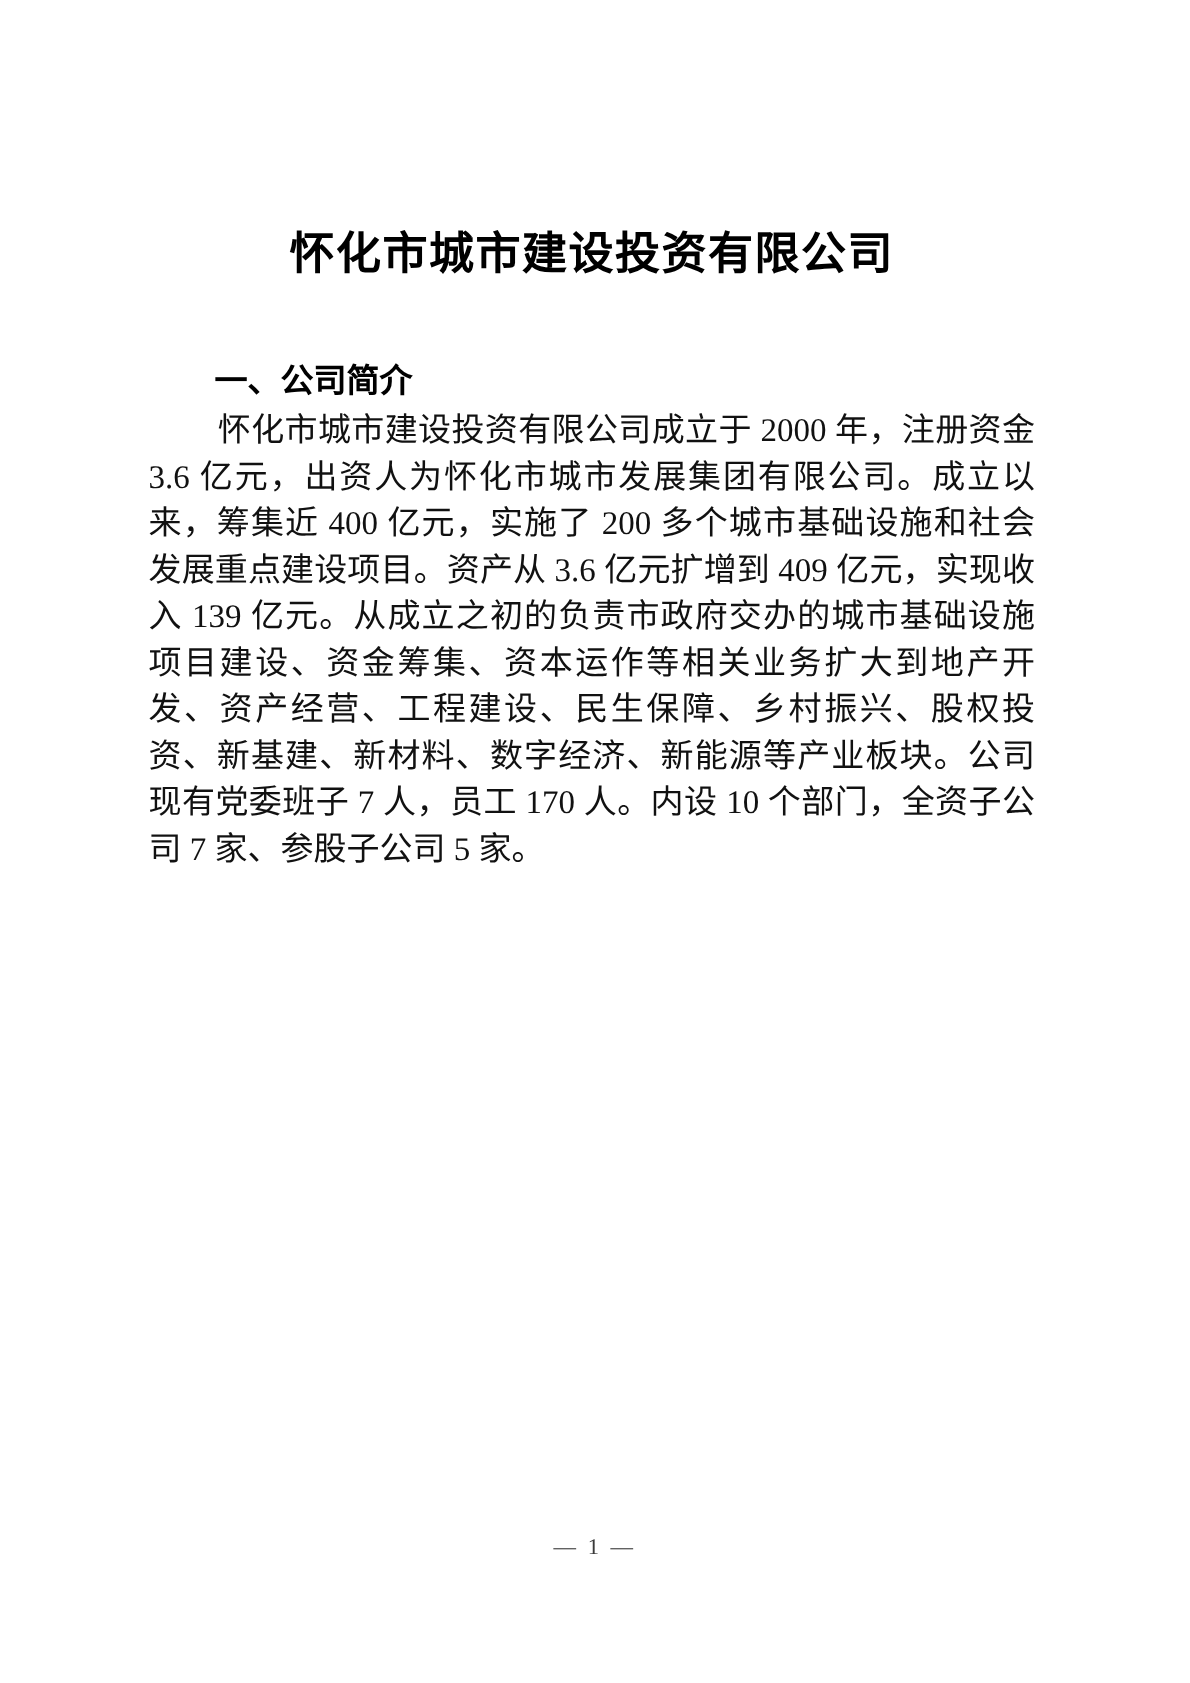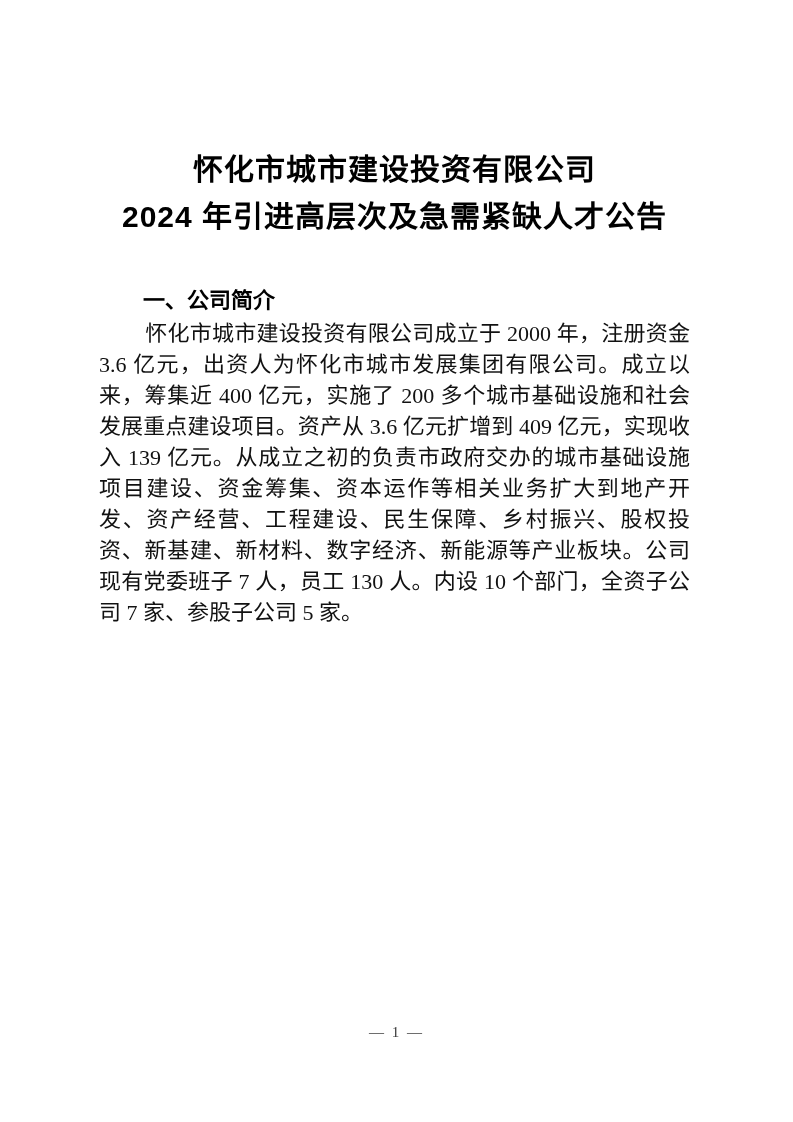--- a/index.html
+++ b/index.html
@@ -66,24 +66,23 @@
   }
 </style>
 </head>
 <body>
 
 <div class="page">
   <div class="content">
 
     <div class="doc-title">
       <div>怀化市城市建设投资有限公司</div>
-      <div>2024 年引进高层次及急需紧缺人才公告</div>
     </div>
 
     <div class="section-heading">一、公司简介</div>
 
-    <p class="body-para first">怀化市城市建设投资有限公司成立于 2000 年，注册资金 3.6 亿元，出资人为怀化市城市发展集团有限公司。成立以来，筹集近 400 亿元，实施了 200 多个城市基础设施和社会发展重点建设项目。资产从 3.6 亿元扩增到 409 亿元，实现收入 139 亿元。从成立之初的负责市政府交办的城市基础设施项目建设、资金筹集、资本运作等相关业务扩大到地产开发、资产经营、工程建设、民生保障、乡村振兴、股权投资、新基建、新材料、数字经济、新能源等产业板块。公司现有党委班子 7 人，员工 130 人。内设 10 个部门，全资子公司 7 家、参股子公司 5 家。</p>
+    <p class="body-para first">怀化市城市建设投资有限公司成立于 2000 年，注册资金 3.6 亿元，出资人为怀化市城市发展集团有限公司。成立以来，筹集近 400 亿元，实施了 200 多个城市基础设施和社会发展重点建设项目。资产从 3.6 亿元扩增到 409 亿元，实现收入 139 亿元。从成立之初的负责市政府交办的城市基础设施项目建设、资金筹集、资本运作等相关业务扩大到地产开发、资产经营、工程建设、民生保障、乡村振兴、股权投资、新基建、新材料、数字经济、新能源等产业板块。公司现有党委班子 7 人，员工 170 人。内设 10 个部门，全资子公司 7 家、参股子公司 5 家。</p>
 
 
   </div>
 
   <div class="footer">— 1 —</div>
 </div>
 
 </body></html>

